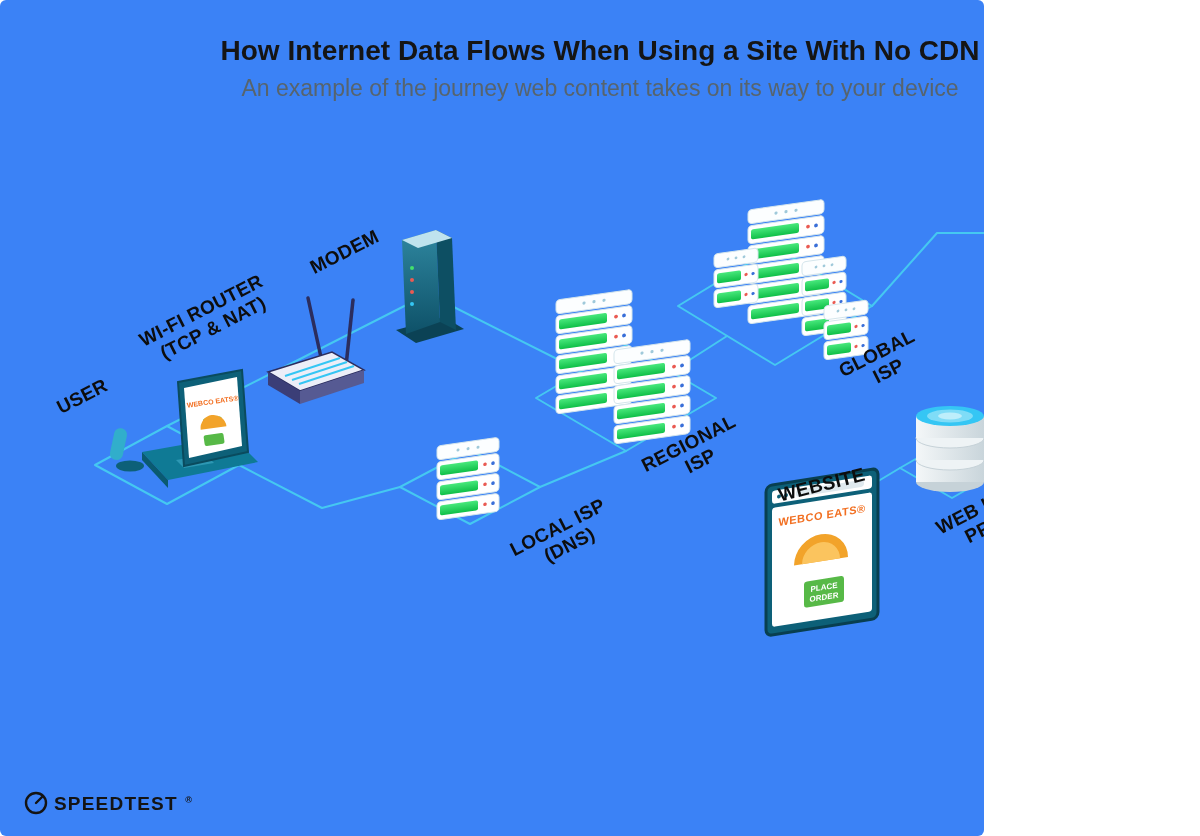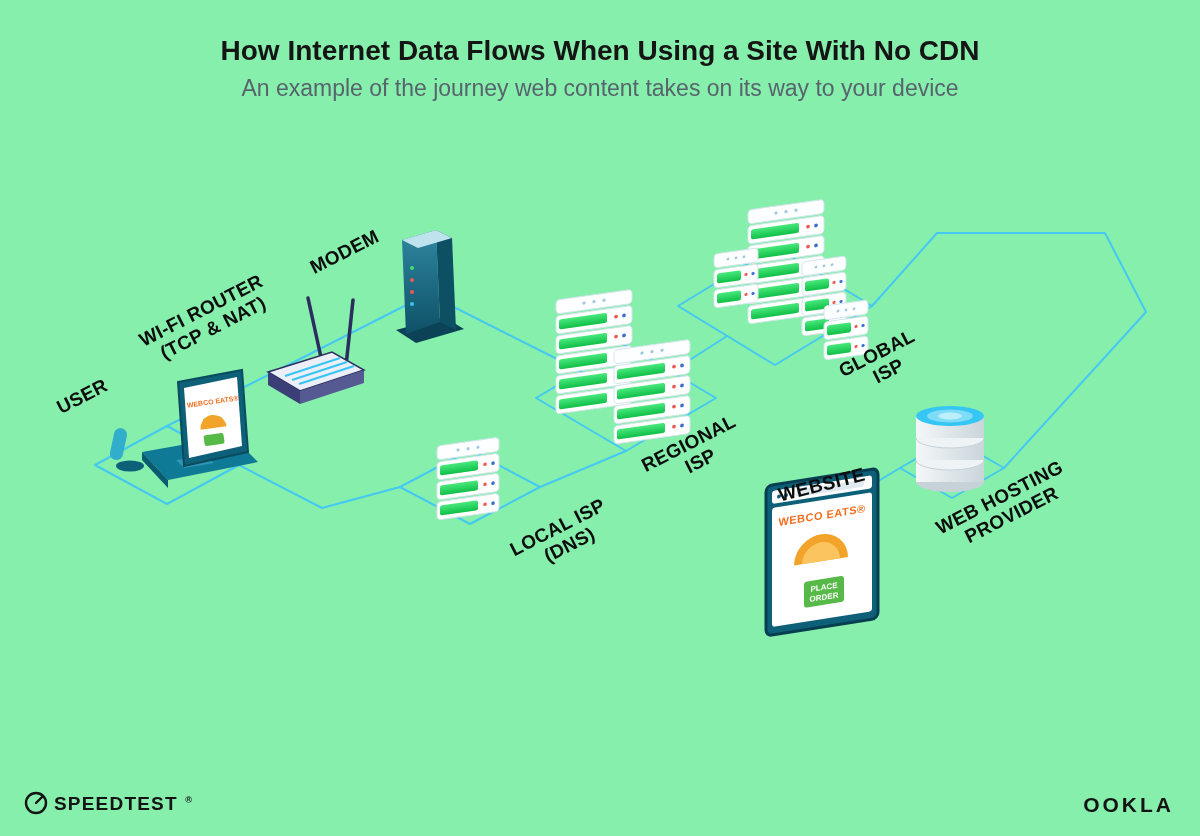--- a/index.html
+++ b/index.html
@@ -1,16 +1,16 @@
 <!DOCTYPE html>
 <html><head>
 <meta charset="utf-8">
 <style>
   html,body{margin:0;padding:0;background:#ffffff;}
-  .stage{width:1200px;height:836px;position:relative;background:#86efac;overflow:hidden;}
+  .stage{width:984px;height:836px;position:relative;background:#3b82f6;overflow:hidden;border-radius:6px;}
   svg{display:block;}
   text{font-family:"Liberation Sans", sans-serif;}
   .title{font-size:28px;font-weight:700;fill:#151515;}
   .subtitle{font-size:23px;font-weight:400;fill:#57646d;}
   .lbl{font-size:19px;font-weight:700;fill:#0d0d0d;letter-spacing:.3px;}
   .conn{fill:none;stroke:#45c8f1;stroke-width:2;stroke-linejoin:round;stroke-linecap:round;}
   .diamond{fill:none;stroke:#45c8f1;stroke-width:2;stroke-linejoin:round;}
   .footer-text{font-size:19px;font-weight:700;fill:#141414;letter-spacing:1.2px;}
   .ookla-text{font-size:21px;font-weight:700;fill:#141414;letter-spacing:3px;}
 </style>

